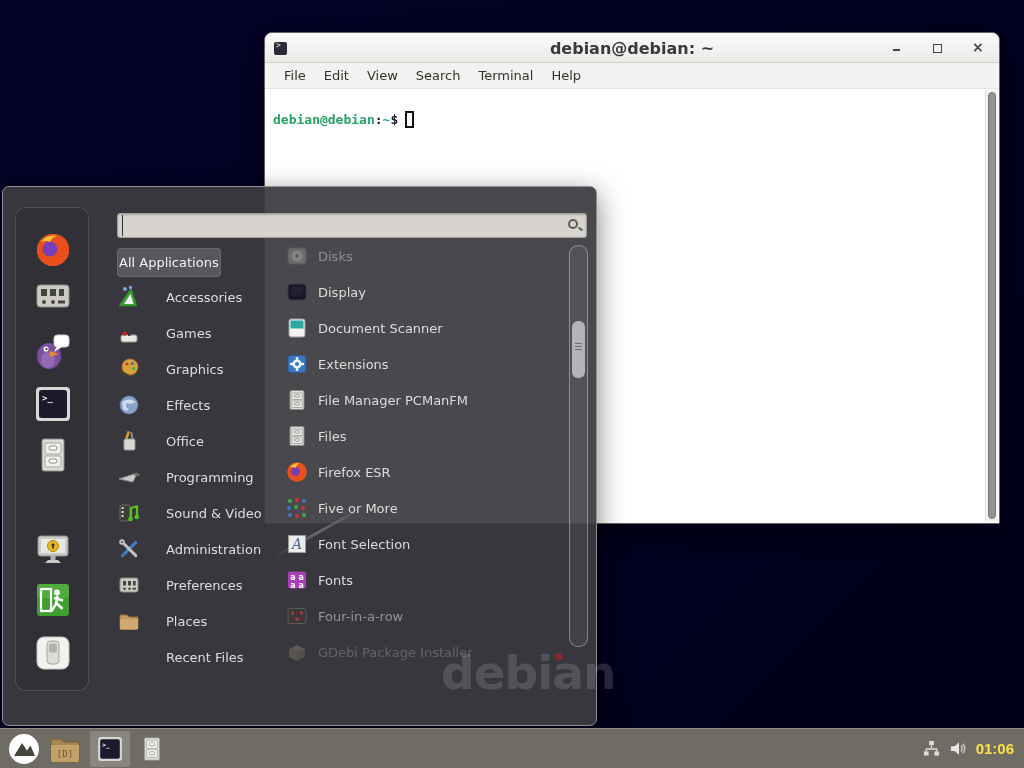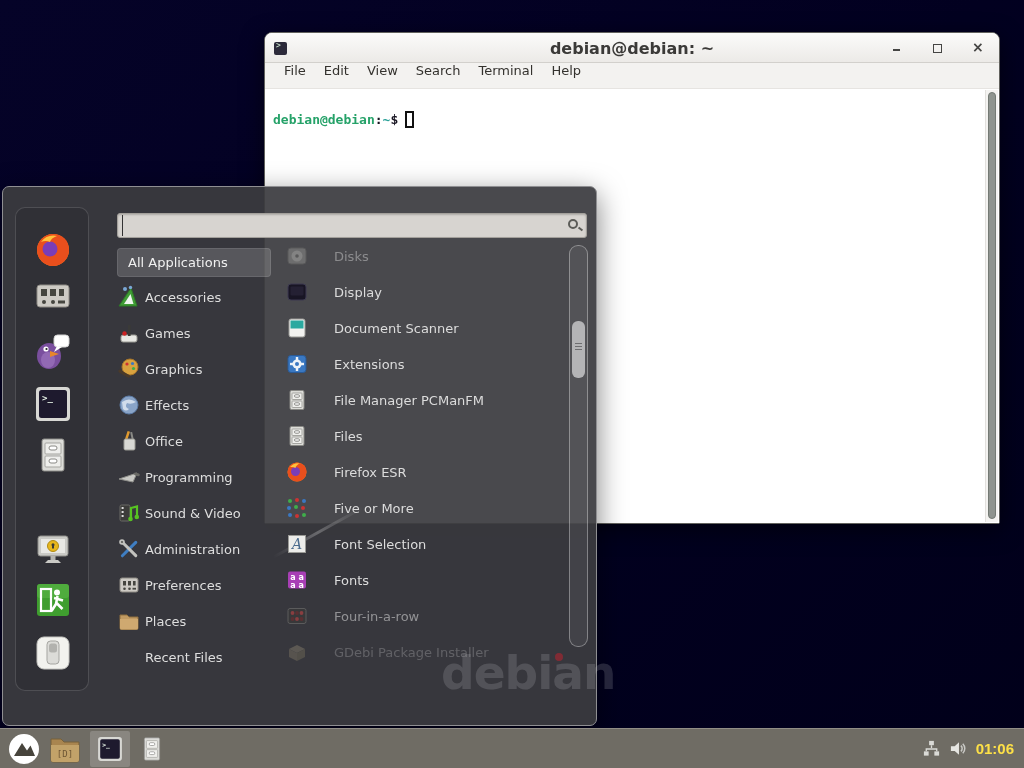--- a/index.html
+++ b/index.html
@@ -21,21 +21,21 @@
     color:#cfe8cf; font-size:8px; font-family:"DejaVu Sans Mono",monospace; }
   .titlebar .title { position:absolute; left:0; right:0; top:6px; text-align:center;
     font-size:16px; font-weight:bold; color:#3b3a38; }
   .win-controls { position:absolute; right:14px; top:0; height:30px; display:flex;
     align-items:center; gap:24px; }
   .wc { width:16px; height:16px; position:relative; cursor:default; }
   .wc-min::after { content:""; position:absolute; left:4px; top:9px; width:7px; height:2px; background:#454543; }
   .wc-max::after { content:""; position:absolute; left:4px; top:4px; width:7px; height:7px; border:1.5px solid #454543; }
   .wc-close::after { content:"×"; position:absolute; left:3px; top:-1px; font-size:14px; font-weight:bold; color:#454543; }
 
-  .menubar { height:26px; background:#f3f2f0; display:flex; 
+  .menubar { height:26px; background:#f3f2f0; display:flex; align-items:center;
     padding-left:10px; border-bottom:1px solid #e6e4e1; }
   .menubar span { padding:0 9px; font-size:13px; color:#34322e; }
 
   .term-content { position:relative; height:434px; background:#fff;
     font-family:"DejaVu Sans Mono",monospace; font-size:13px; font-weight:bold; padding:22px 8px; }
   .p-user { color:#26a269; }
   .p-dark { color:#171421; }
   .p-path { color:#2aa198; }
   .cursor { display:inline-block; width:9px; height:17px; border:2px solid #111;
     background:#fff; vertical-align:-4px; margin-left:7px; }
@@ -64,33 +64,33 @@
     background:#d7d4d0; border:1px solid #a3a09b; border-radius:3px;
     box-shadow:inset 0 1px 2px rgba(0,0,0,0.2); }
   .search-box input { position:absolute; left:4px; top:1px; width:430px; height:21px;
     border:none; outline:none; background:transparent; font-size:13px; color:#222;
     font-family:"DejaVu Sans",sans-serif; border-left:1px solid #333; padding-left:1px; }
   .mag { position:absolute; right:8px; top:5px; width:10px; height:10px;
     border:2px solid #5c5c58; border-radius:50%; }
   .mag::after { content:""; position:absolute; left:8px; top:7px; width:5px; height:2px;
     background:#5c5c58; transform:rotate(40deg); }
 
-  .all-apps { position:absolute; left:114px; top:61px; width:154px; height:29px;
+  .all-apps { position:absolute; left:114px; top:61px; width:104px; height:29px;
     background:rgba(255,255,255,0.16); border:1px solid rgba(255,255,255,0.10);
-    border-radius:4px; display:flex; align-items:center; padding-left:10px;
+    border-radius:4px; display:flex; align-items:center; padding-left:1px;
     color:#f0f0f0; font-size:13px; cursor:pointer; }
 
   .cat-list { position:absolute; left:114px; top:92px; width:166px; }
-  .cat-row { height:36px; display:flex; align-items:center; gap:4px; cursor:pointer; }
+  .cat-row { height:36px; display:flex; align-items:center; gap:25px; cursor:pointer; }
   .cat-row .lbl { font-size:13px; color:#dedede; white-space:nowrap; }
   .icn { width:24px; height:24px; flex:0 0 24px; position:relative; }
   .icn svg { display:block; width:100%; height:100%; }
 
   .app-list { position:absolute; left:282px; top:51px; width:272px; }
-  .app-row { height:36px; display:flex; align-items:center; gap:25px; cursor:pointer; }
+  .app-row { height:36px; display:flex; align-items:center; gap:9px; cursor:pointer; }
   .app-row .lbl { font-size:13px; color:#dcdcdc; white-space:nowrap; }
   .app-row.m45 { opacity:0.45; } .app-row.m55 { opacity:0.55; } .app-row.m22 { opacity:0.25; }
 
   .menu-scroll-track { position:absolute; left:566px; top:58px; width:19px; height:402px;
     border:1px solid rgba(255,255,255,0.35); border-radius:9px; background:rgba(255,255,255,0.06); }
   .menu-scroll-thumb { position:absolute; left:569px; top:134px; width:13px; height:57px;
     background:#b4b4b6; border-radius:6px; }
   .menu-scroll-thumb::after { content:""; position:absolute; left:3px; top:25px; width:7px; height:1px;
     background:#6e6e70; box-shadow:0 3px 0 #6e6e70, 0 -3px 0 #6e6e70; }
 

